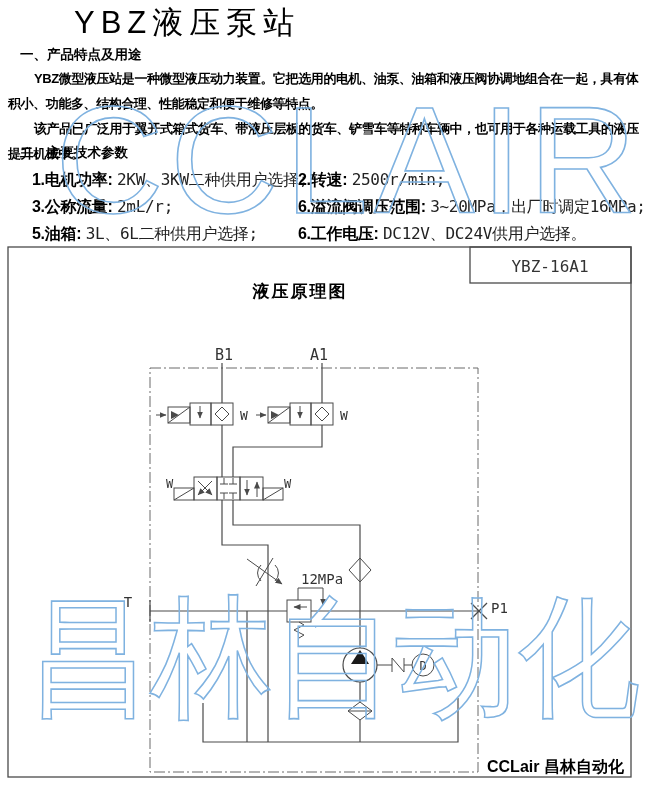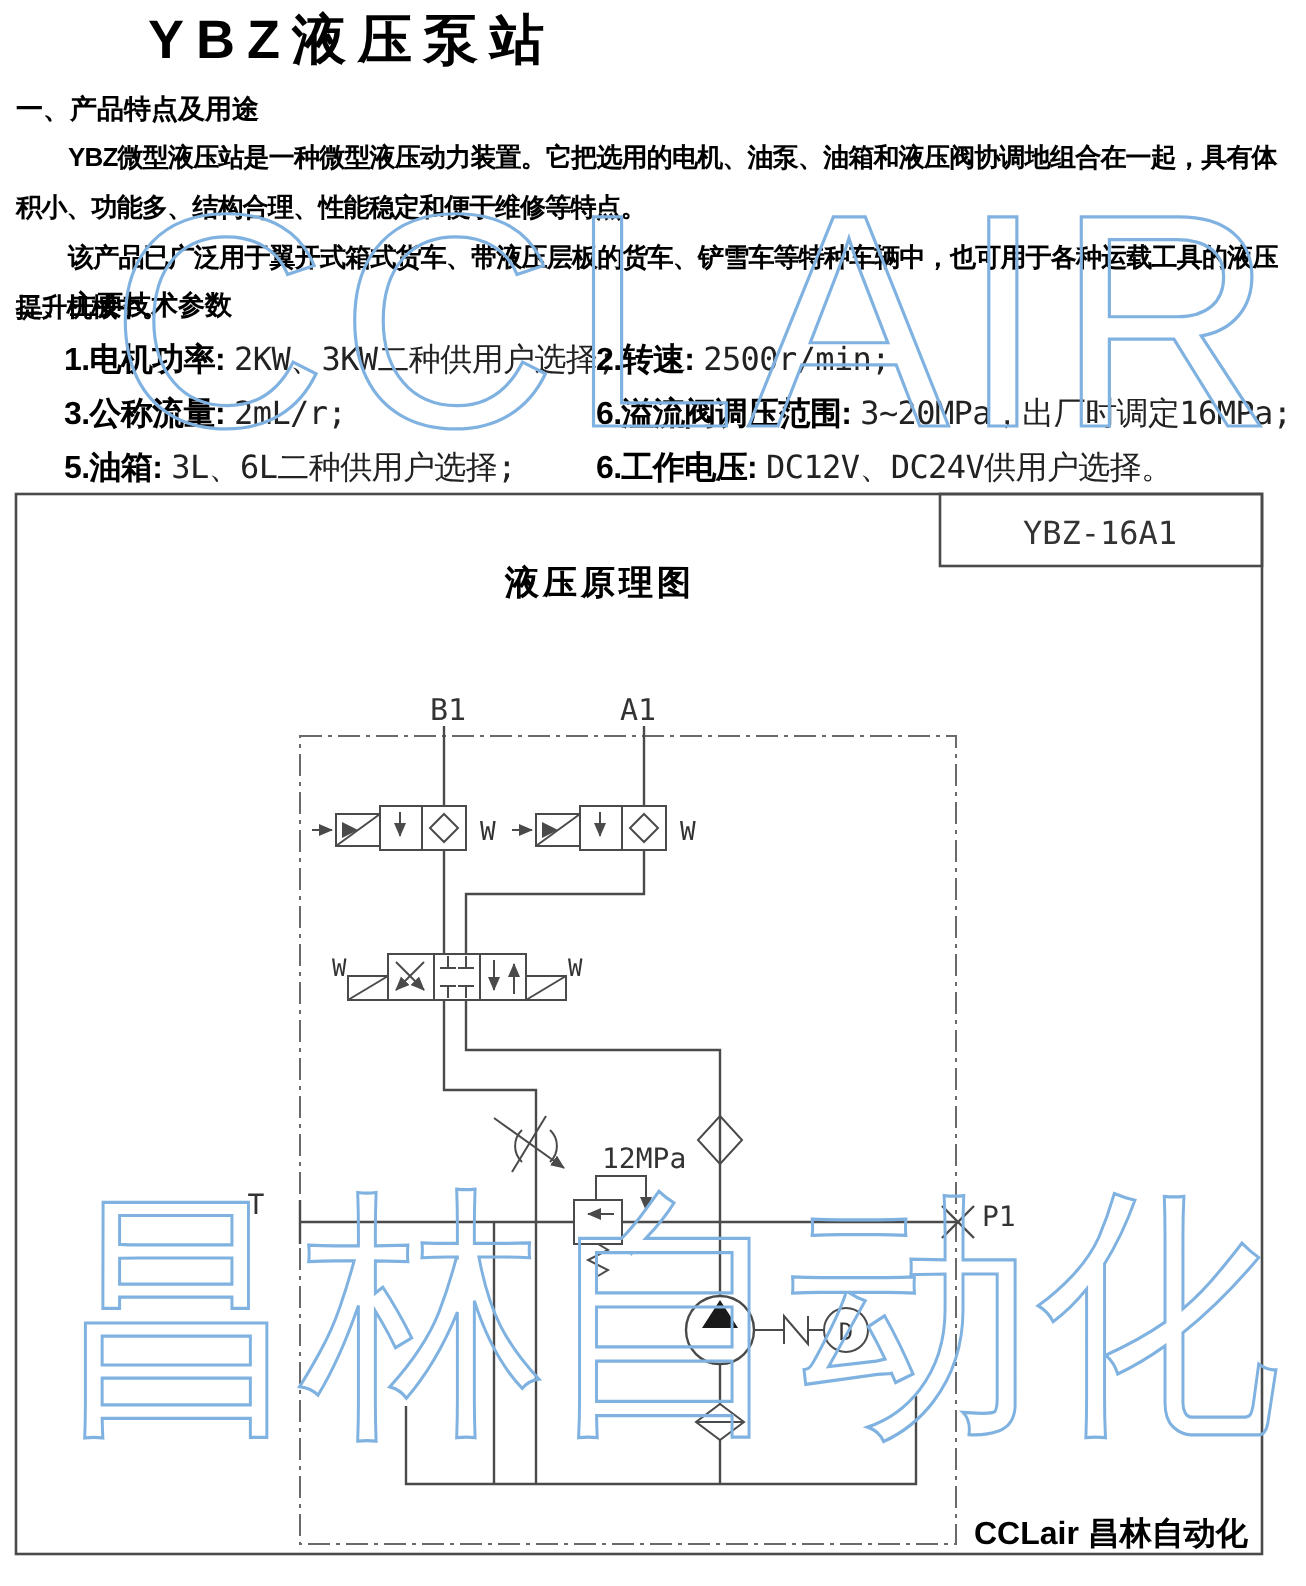--- a/index.html
+++ b/index.html
@@ -1,25 +1,25 @@
 <!DOCTYPE html>
 <html><head>
 <meta charset="utf-8">
 <style>
   html,body{margin:0;padding:0;background:#ffffff;}
   .page{
     position:relative;width:653px;height:793px;background:#fff;overflow:hidden;
     font-family:"Liberation Sans",sans-serif;color:#111;
   }
   .doc-title{
-    position:absolute;left:74px;top:2px;font-size:27px;font-weight:bold;
+    position:absolute;left:74px;top:2px;font-size:31px;font-weight:normal;
     letter-spacing:6px;color:#000;white-space:nowrap;
   }
   .features{position:absolute;left:8px;top:46px;width:640px;}
-  .sec-heading{font-size:13.5px;font-weight:bold;margin:0 0 2px 0;color:#000;}
+  .sec-heading{font-size:13.5px;font-weight:bold;margin:0 0 2px 12px;color:#000;}
   .para{
     font-size:13px;font-weight:bold;line-height:25px;margin:0;
     text-indent:2em;letter-spacing:-0.4px;color:#000;
   }
   .params{position:absolute;left:8px;top:144px;width:642px;}
   .param-grid{
     display:grid;grid-template-columns:266px auto;row-gap:6px;
     margin:8px 0 0 24px;font-size:16px;
   }
   .param-item{white-space:nowrap;}

